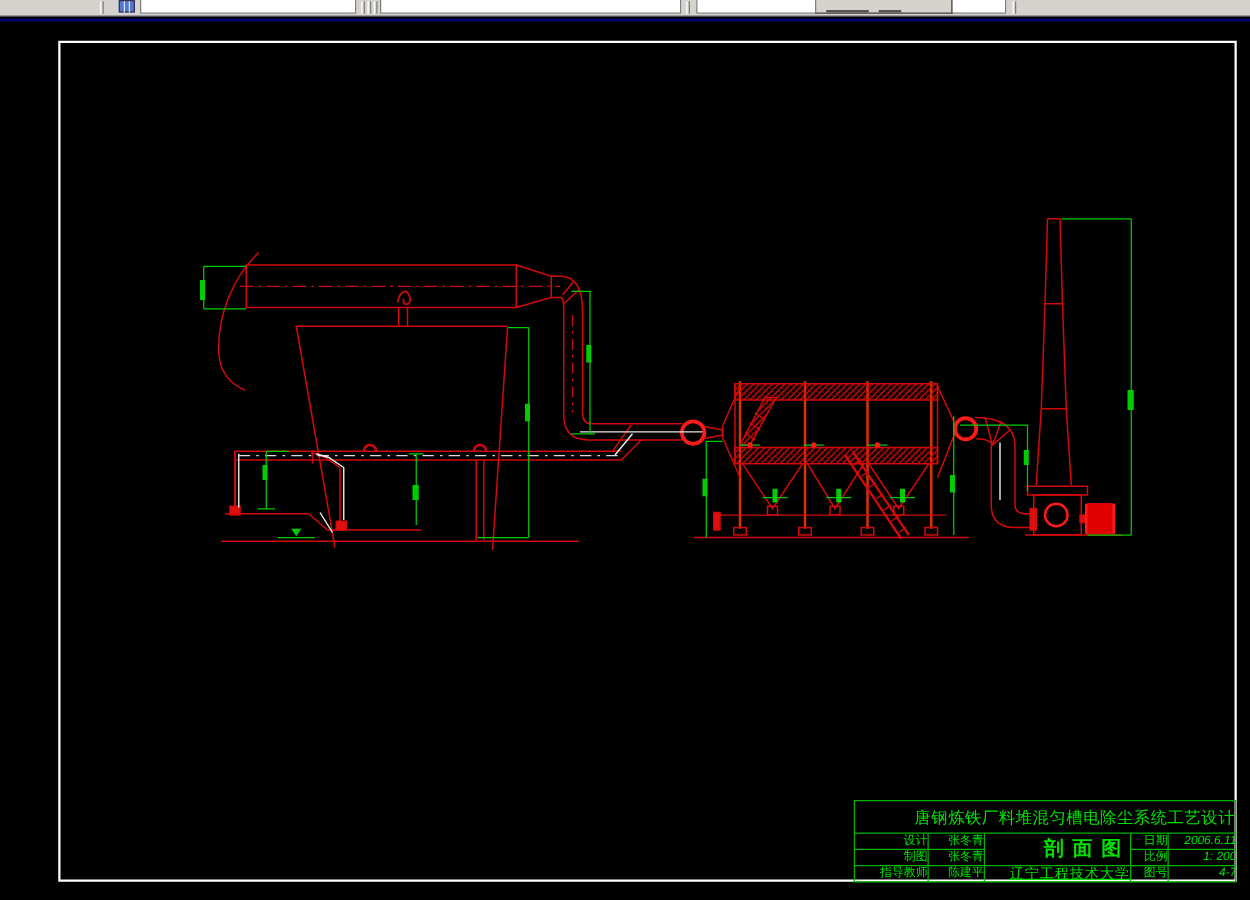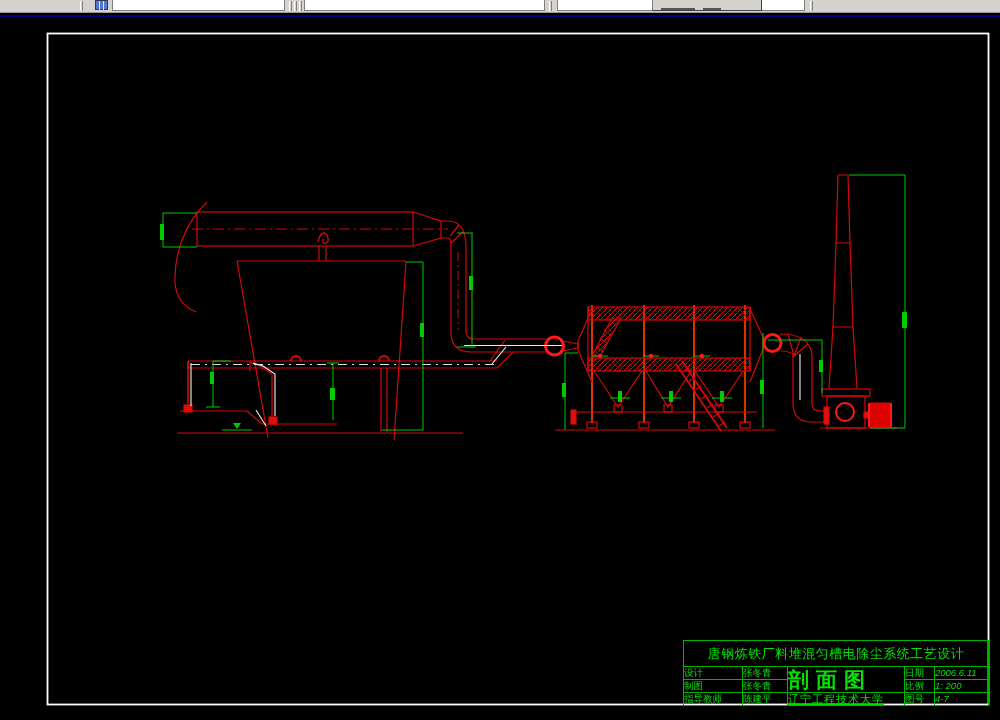--- a/index.html
+++ b/index.html
@@ -34,38 +34,38 @@
   .navy-strip{position:absolute;left:0;top:15px;width:1000px;height:2px;background:#000080;}
   
   svg.drawing{position:absolute;left:0;top:0;}
   
   .tblock{
     position:absolute;left:683px;top:640px;width:306px;height:66px;
     box-sizing:border-box;border:1px solid #00b400;color:#00e400;
     font-family:"Liberation Sans", sans-serif;
   }
   .tb-title{
-    box-sizing:border-box;height:26px;line-height:25px;text-align:center;
+    box-sizing:border-box;height:26px;line-height:25px;text-align:right;
     font-size:13px;letter-spacing:0.5px;border-bottom:1px solid #00b400;
     white-space:nowrap;overflow:hidden;
   }
   .tb-grid{
     display:grid;
     grid-template-columns:59px 45px 117px 30px 54px;
     grid-template-rows:13px 13px 13px;
   }
   .cell{
     box-sizing:border-box;border-right:1px solid #00b400;border-bottom:1px solid #00b400;
-    font-size:9.5px;line-height:12px;text-align:left;white-space:nowrap;overflow:hidden;
+    font-size:9.5px;line-height:12px;text-align:right;white-space:nowrap;overflow:hidden;
   }
   .cell.last-col{border-right:none;font-style:italic;}
   .cell.last-row{border-bottom:none;}
   .cell.big{
     grid-column:3;grid-row:1 / span 2;
-    font-size:21px;line-height:25px;letter-spacing:7px;font-weight:bold;
+    font-size:16px;line-height:25px;letter-spacing:7px;font-weight:bold;
   }
   .cell.org{grid-column:3;grid-row:3;font-size:11px;letter-spacing:1px;text-decoration:underline;}
 </style>
 </head>
 <body>
 
 <div class="toolbar">
   <div class="ridge" style="left:80px"></div>
   <div class="tb-icon"></div>
   <div class="combo" style="left:112px;width:173px"></div>

